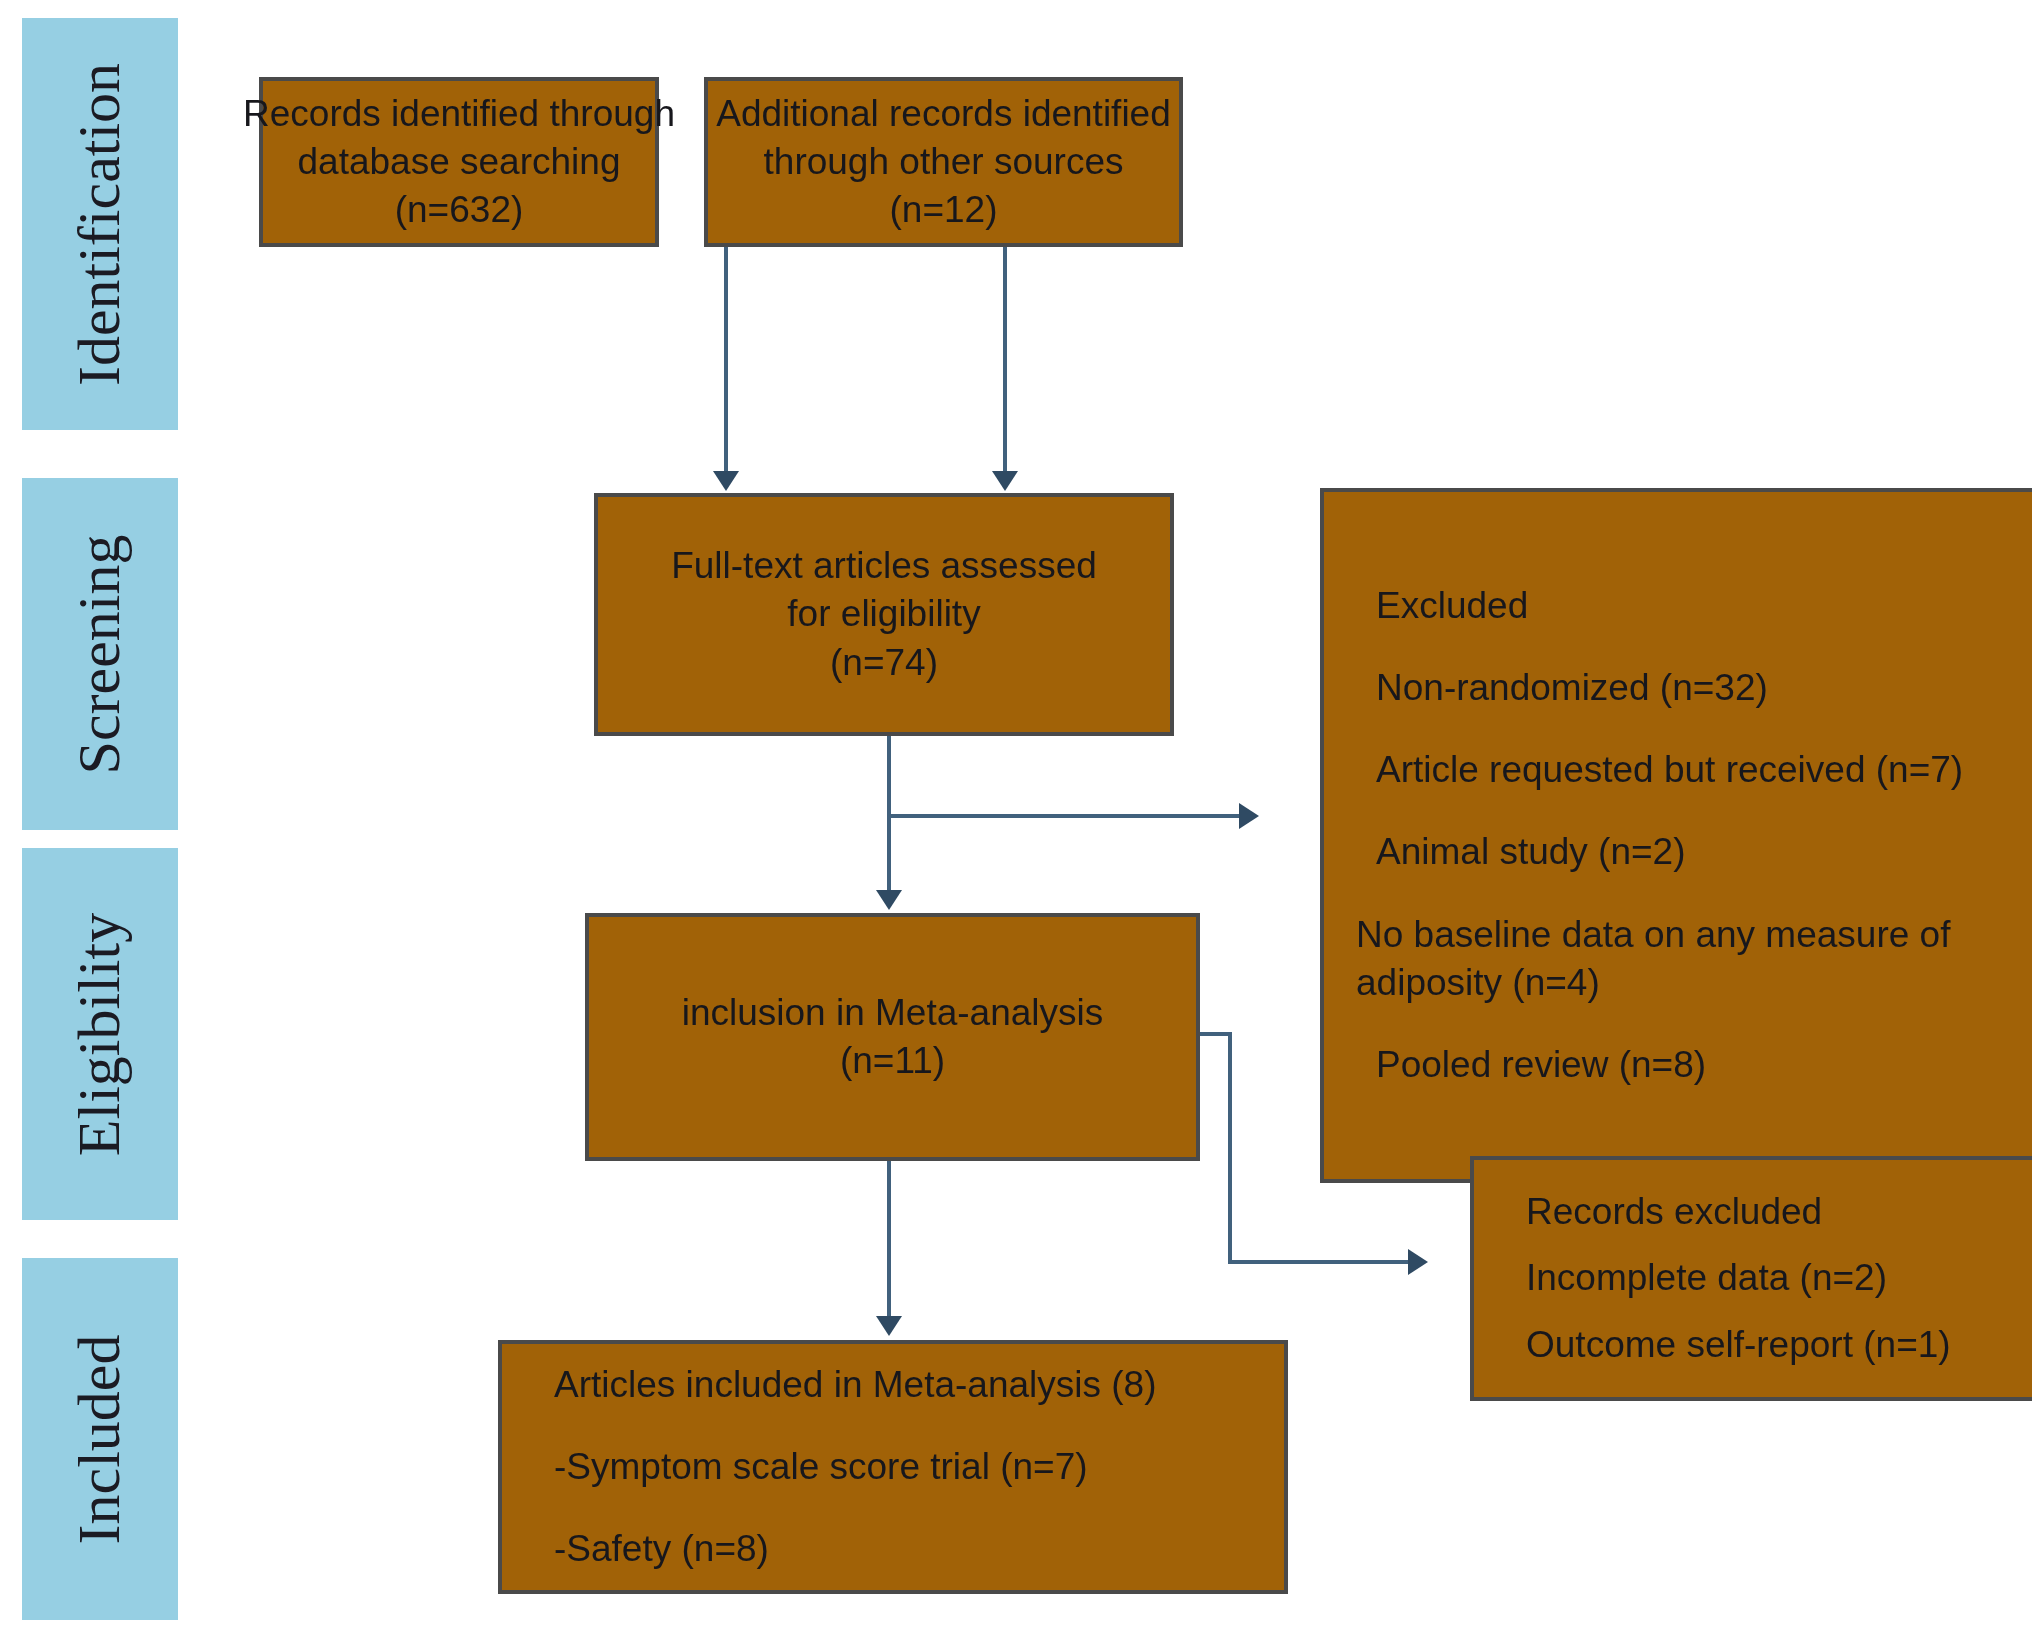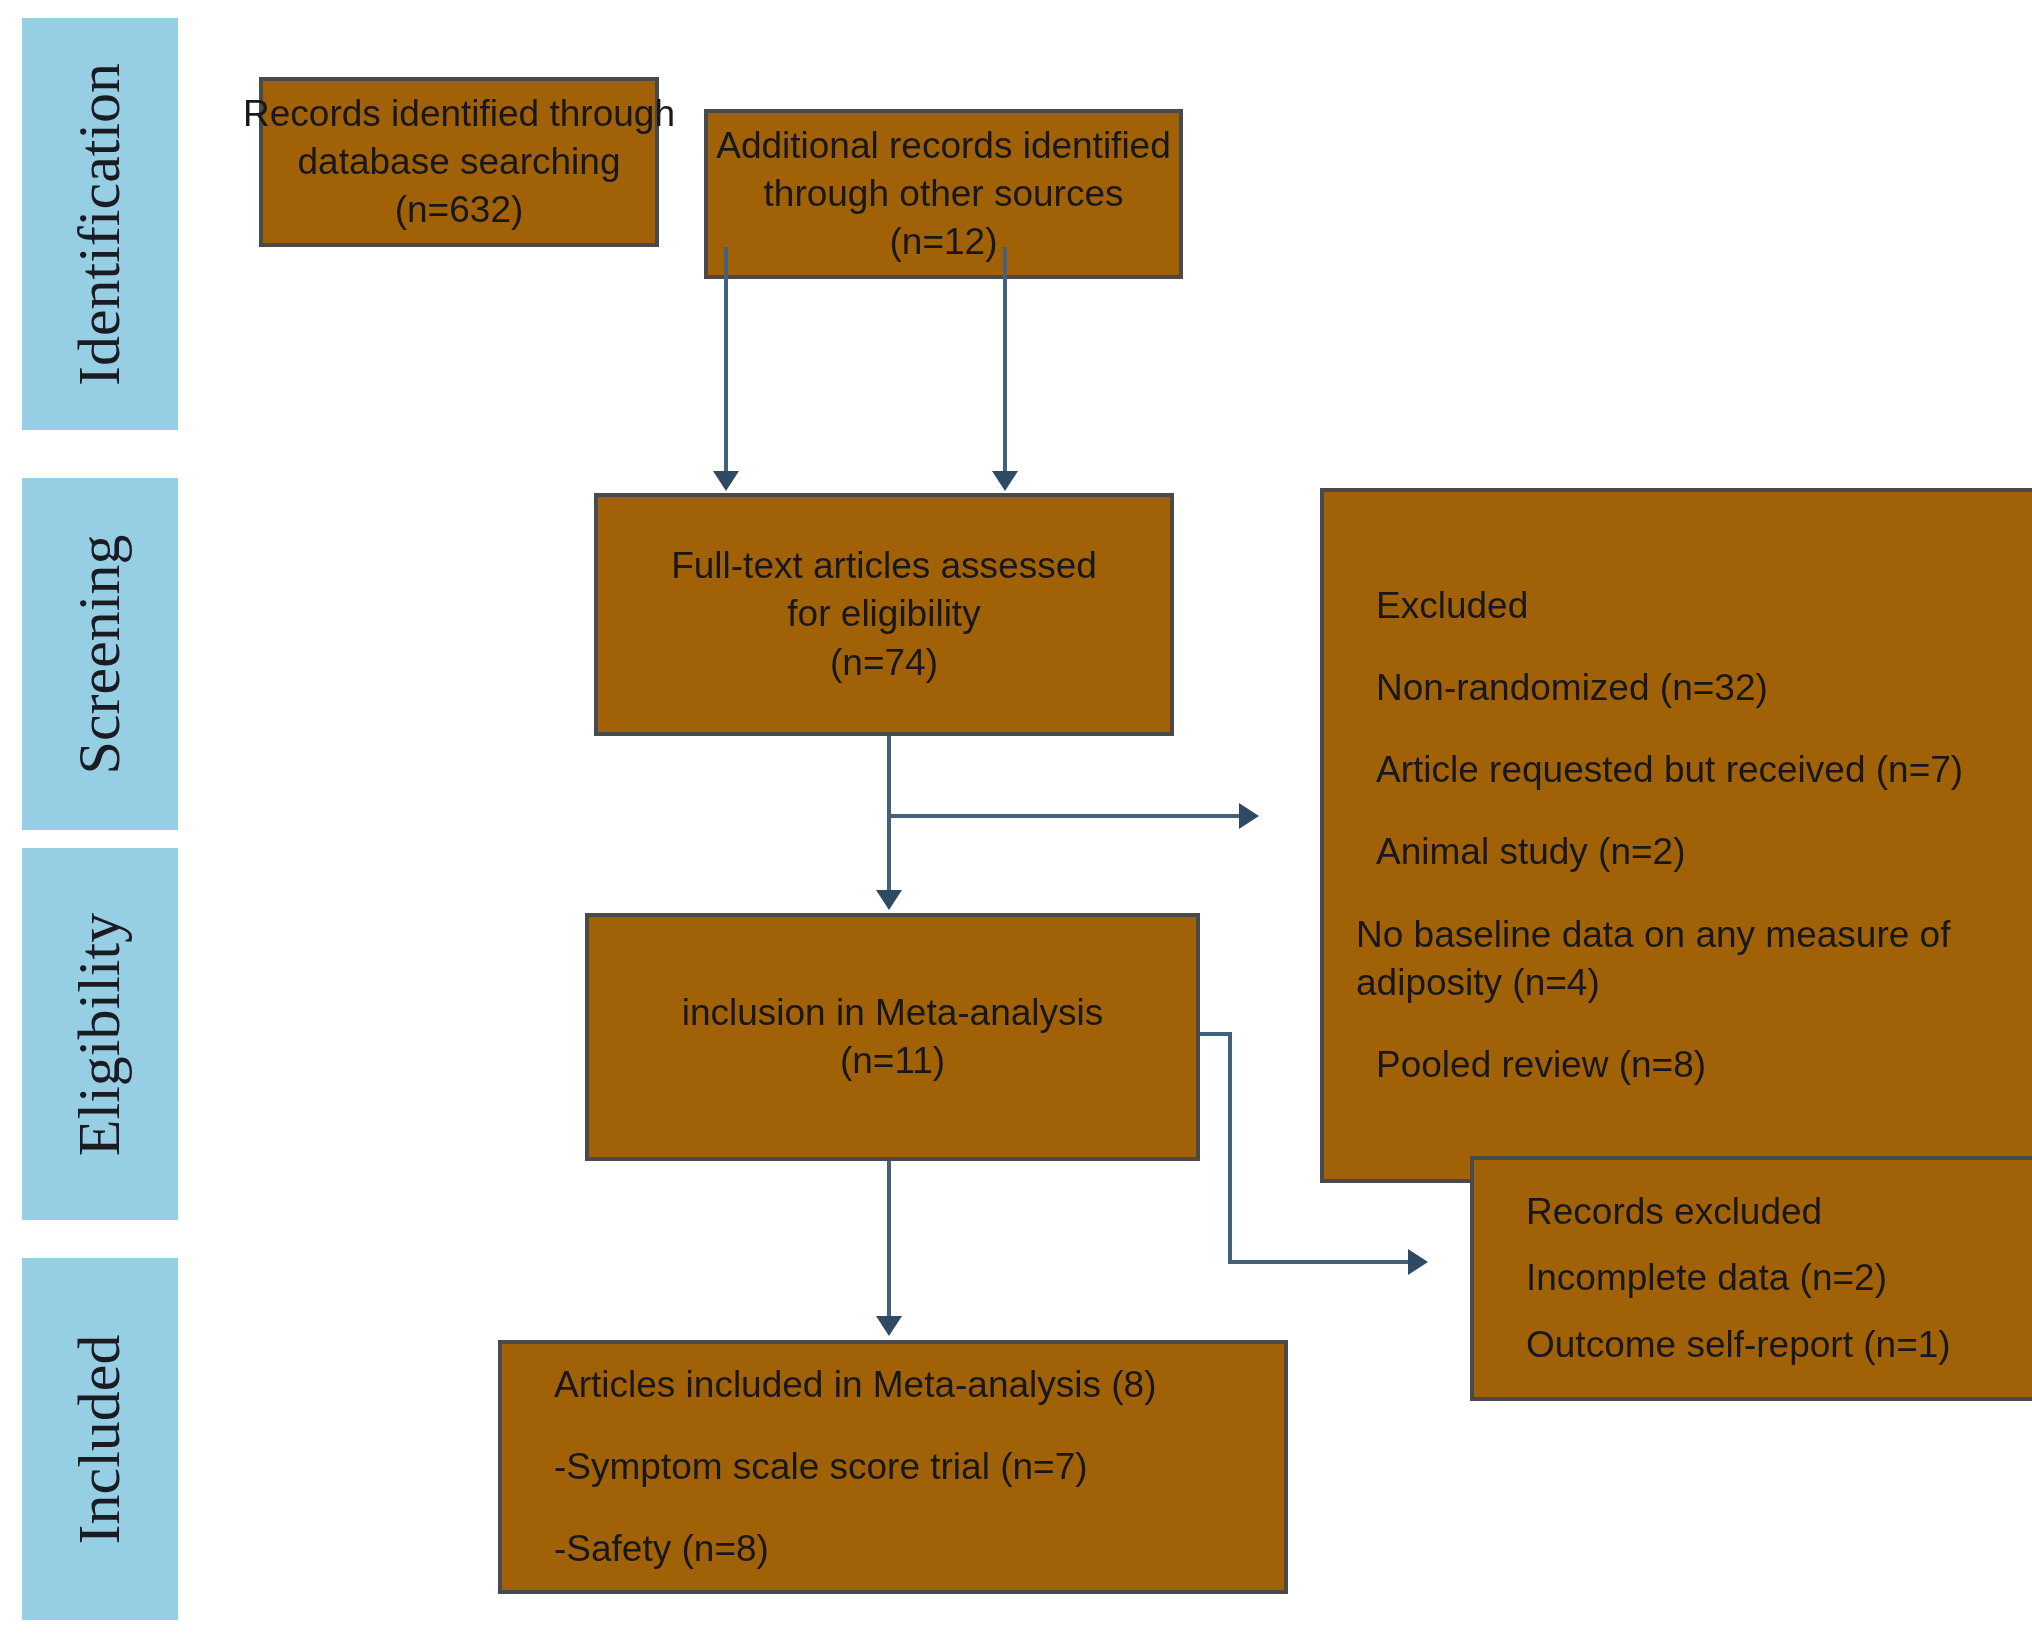--- a/index.html
+++ b/index.html
@@ -102,21 +102,21 @@
   <div class="stage-band" style="left:22px; top:1258px; width:156px; height:362px;">
     <span class="stage-label">Included</span>
   </div>
 
   <div class="flow-box centered" style="left:259px; top:77px; width:400px; height:170px;">
     <span class="box-line">Records identified through</span>
     <span class="box-line">database searching</span>
     <span class="box-line">(n=632)</span>
   </div>
 
-  <div class="flow-box centered" style="left:704px; top:77px; width:479px; height:170px;margin-top:32px;">
+  <div class="flow-box centered" style="left:704px; top:77px; width:479px; height:170px;">
     <span class="box-line">Additional records identified</span>
     <span class="box-line">through other sources</span>
     <span class="box-line">(n=12)</span>
   </div>
 
   <div class="flow-box centered" style="left:594px; top:493px; width:580px; height:243px;text-align:right;">
     <span class="box-line">Full-text articles assessed</span>
     <span class="box-line">for eligibility</span>
     <span class="box-line">(n=74)</span>
   </div>

